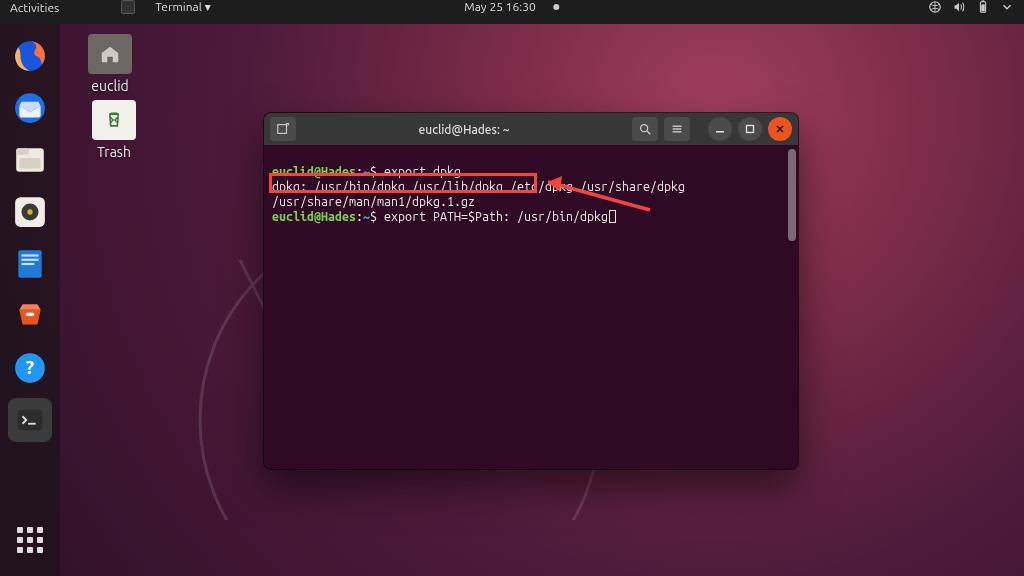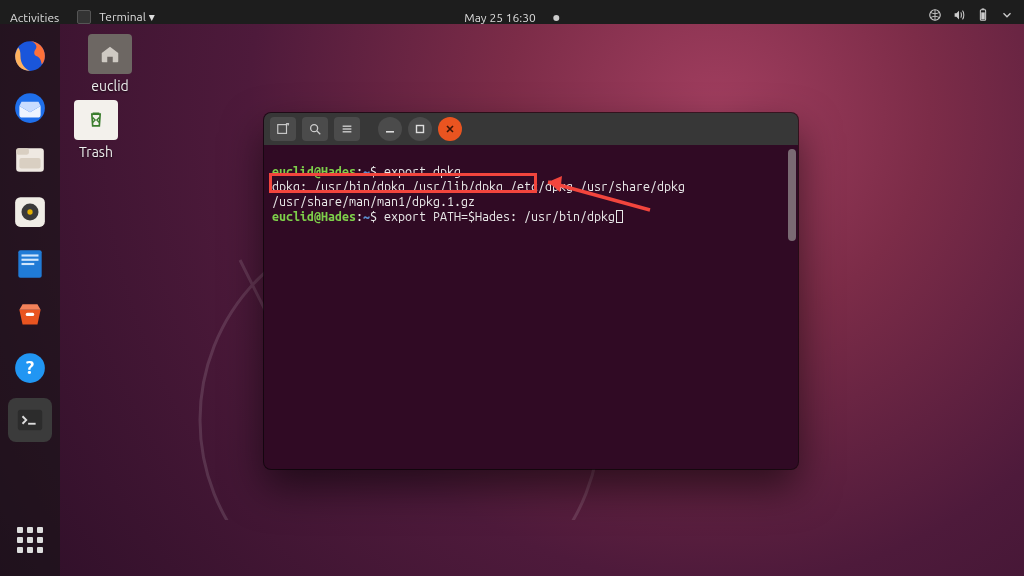--- a/index.html
+++ b/index.html
@@ -7,29 +7,29 @@
   body {
     background:
       radial-gradient(circle at 70% 20%, #a13e5f 0%, #7c2c48 25%, #4e1a3b 55%, #2e0f28 100%);
     position: relative;
     color: #eee;
   }
 
   
   .topbar {
     position: absolute; top:0; left:0; right:0; height:24px;
-    background:#1d1d1d; display:flex; align-items:flex-end;
+    background:#1d1d1d; display:flex; align-items:flex-start;
     font-size:12px; color:#ddd; padding:0 10px; z-index:100;
   }
   .topbar .left  { display:flex; gap:18px; align-items:center; }
   .topbar .center{ position:absolute; left:50%; transform:translateX(-50%); display:flex; gap:18px; align-items:center;}
   .topbar .right { margin-left:auto; display:flex; gap:10px; align-items:center;}
   .topbar .rec-dot{ width:6px;height:6px;border-radius:50%;background:#ccc; display:inline-block;}
   .topbar .tray svg{ width:14px;height:14px; fill:#ccc; }
-  .app-indicator{ display:flex; align-items:center; gap:8px;}
+  .app-indicator{ display:flex; align-items:center; gap:20px;margin-left:44px;}
   .app-indicator .mini-icon{ width:14px;height:14px;background:#333;border:1px solid #555;border-radius:2px;}
 
   
   .dock {
     position:absolute; top:24px; bottom:0; left:0; width:60px;
     background:rgba(20,20,20,0.55);
     display:flex; flex-direction:column; align-items:center;
     padding-top:10px; gap:8px; z-index:50;
   }
   .dock .app {
@@ -226,21 +226,21 @@
 </div>
 
 <div class="desktop-icon home" style="top:34px;left:78px">
   <div class="tile">
     <svg width="22" height="22" viewBox="0 0 24 24">
         <path d="M3 11l9-7 9 7v9a1 1 0 0 1-1 1h-5v-6h-6v6H4a1 1 0 0 1-1-1z" fill="#cfcac3"></path>
       </svg>
   </div>
   <div class="label">euclid</div>
 </div>
-<div class="desktop-icon trash" style="top:100px;left:64px">
+<div class="desktop-icon trash" style="top:100px;left:82px">
   <div class="tile">
     <svg width="20" height="20" viewBox="0 0 24 24">
         <path d="M12 3a9 9 0 1 0 .001 0z" fill="none"></path>
         <path d="M7 5l1 14h8l1-14z" fill="none" stroke="#3a7d2d" stroke-width="2"></path>
         <path d="M9 5V4h6v1" stroke="#3a7d2d" stroke-width="2" fill="none"></path>
         <path d="M8 9l3 3-3 3M16 9l-3 3 3 3" stroke="#3a7d2d" stroke-width="1.6" fill="none"></path>
       </svg>
   </div>
   <div class="label">Trash</div>
 </div>
@@ -254,20 +254,21 @@
 
 <div class="term-window">
   <div class="titlebar">
     <div class="tb-btn">
       <svg viewBox="0 0 16 16">
           <rect x="2" y="3" width="10" height="10" fill="none" stroke="#ccc" stroke-width="1.3"></rect>
           <path d="M12 2h2v2" stroke="#ccc" stroke-width="1.3" fill="none"></path>
           <path d="M12 5V2h3" stroke="#ccc" stroke-width="1.3" fill="none"></path>
         </svg>
     </div>
+    <div class="title">euclid@Hades: ~</div>
     <div class="tb-btn">
       <svg viewBox="0 0 16 16">
           <circle cx="7" cy="7" r="4" fill="none" stroke="#ccc" stroke-width="1.5"></circle>
           <path d="M10 10l4 4" stroke="#ccc" stroke-width="1.5"></path>
         </svg>
     </div>
     <div class="tb-btn">
       <svg viewBox="0 0 16 16">
           <rect x="3" y="4" width="10" height="1.6"></rect>
           <rect x="3" y="7.2" width="10" height="1.6"></rect>
@@ -287,21 +288,21 @@
       </div>
     <div class="win-btn close">
         <svg viewBox="0 0 10 10">
           <path d="M2 2l6 6M8 2l-6 6" stroke="#3a1305" stroke-width="1.6"></path>
         </svg>
       </div>
   </div>
   <div class="term-body">
 <span class="prompt-user">euclid@Hades</span><span class="prompt-sep">:</span><span class="prompt-path">~</span><span class="prompt-sep">$ </span><span>export dpkg</span>
 <span>dpkg: /usr/bin/dpkg /usr/lib/dpkg /etc/dpkg /usr/share/dpkg /usr/share/man/man1/dpkg.1.gz</span>
-<span class="prompt-user">euclid@Hades</span><span class="prompt-sep">:</span><span class="prompt-path">~</span><span class="prompt-sep">$ </span><span>export PATH=$Hades: /usr/bin/dpkg</span><span class="term-cursor"></span>
+<span class="prompt-user">euclid@Hades</span><span class="prompt-sep">:</span><span class="prompt-path">~</span><span class="prompt-sep">$ </span><span>export PATH=$Path: /usr/bin/dpkg</span><span class="term-cursor"></span>
     <div class="term-scrollbar"></div>
   </div>
 </div>
 
 <div class="callout-box" style="top:173px; left:269px; width:268px; height:20px"></div>
 <svg class="callout-arrow" style="top:160px; left:520px;" width="140" height="60">
   <line x1="130" y1="50" x2="28" y2="22"></line>
   <polygon points="28,22 42,16 40,32"></polygon>
 </svg>
 

